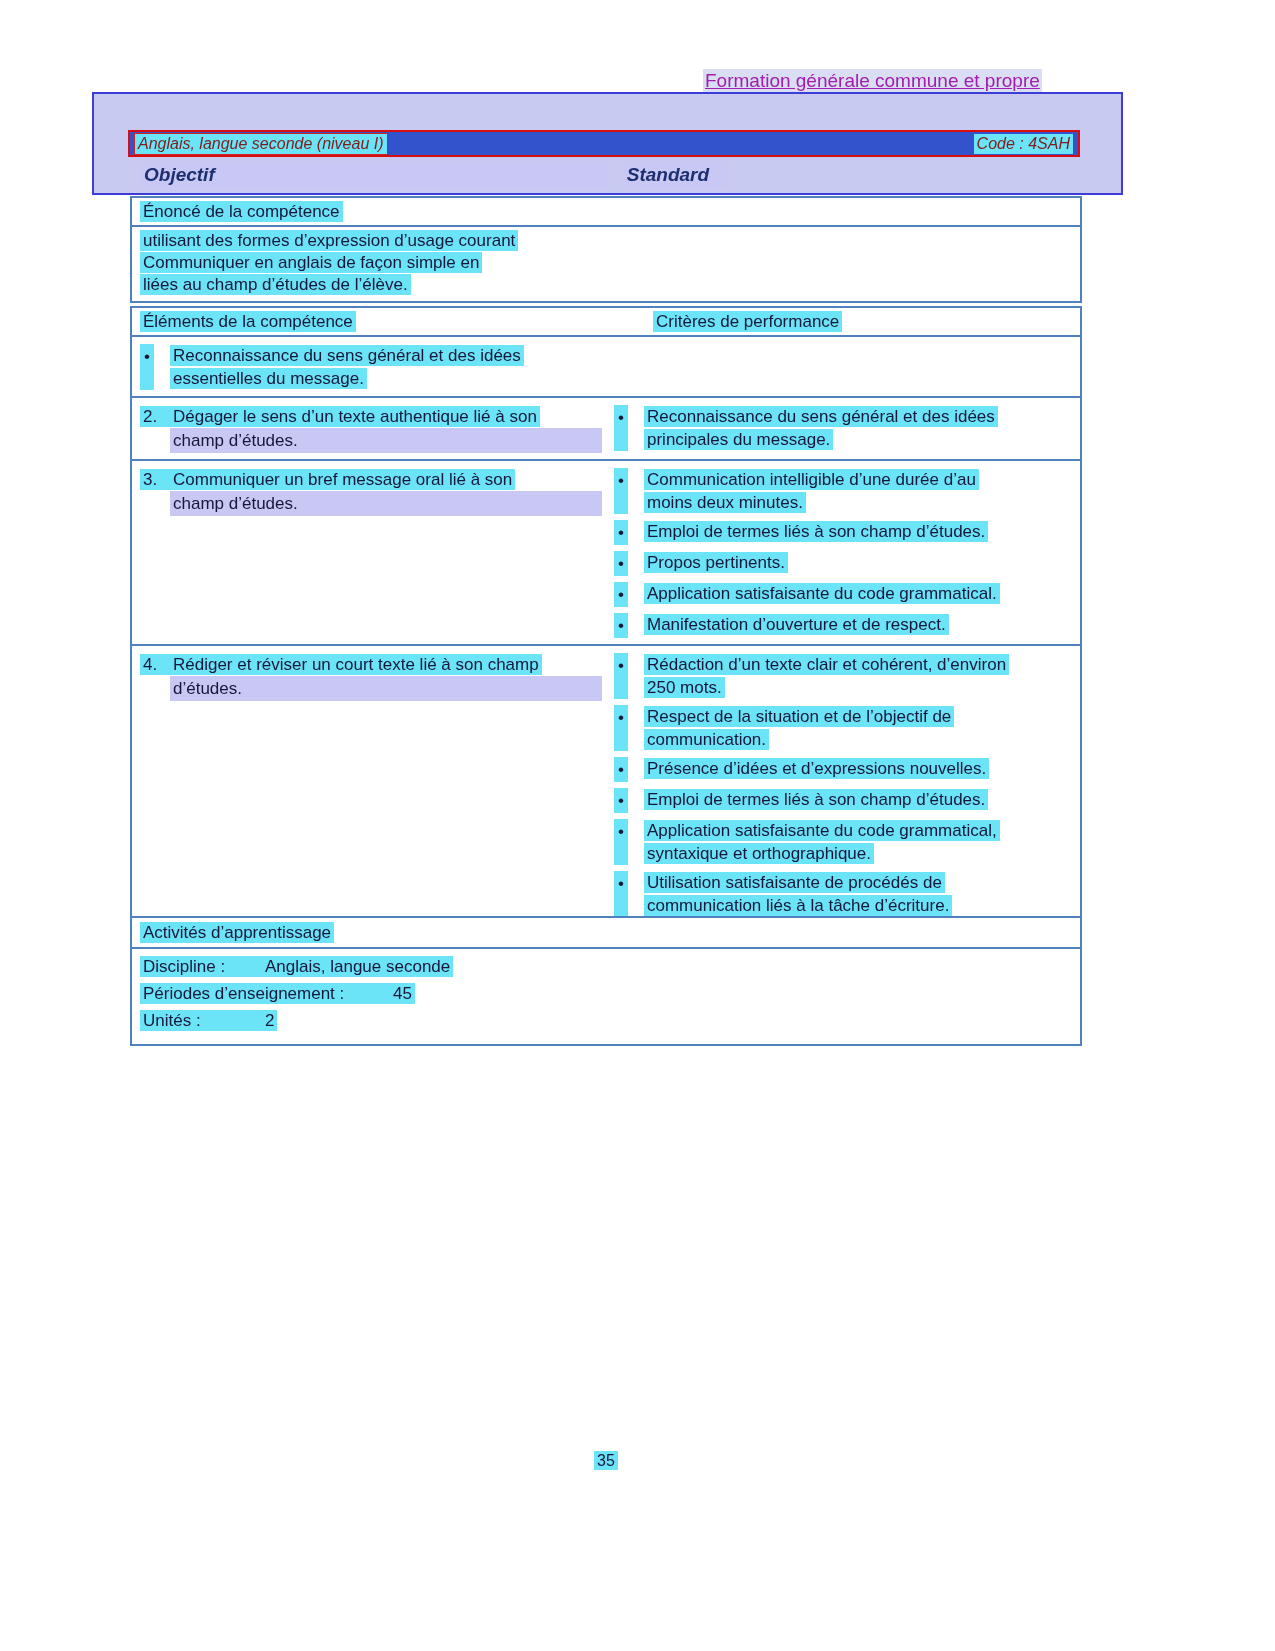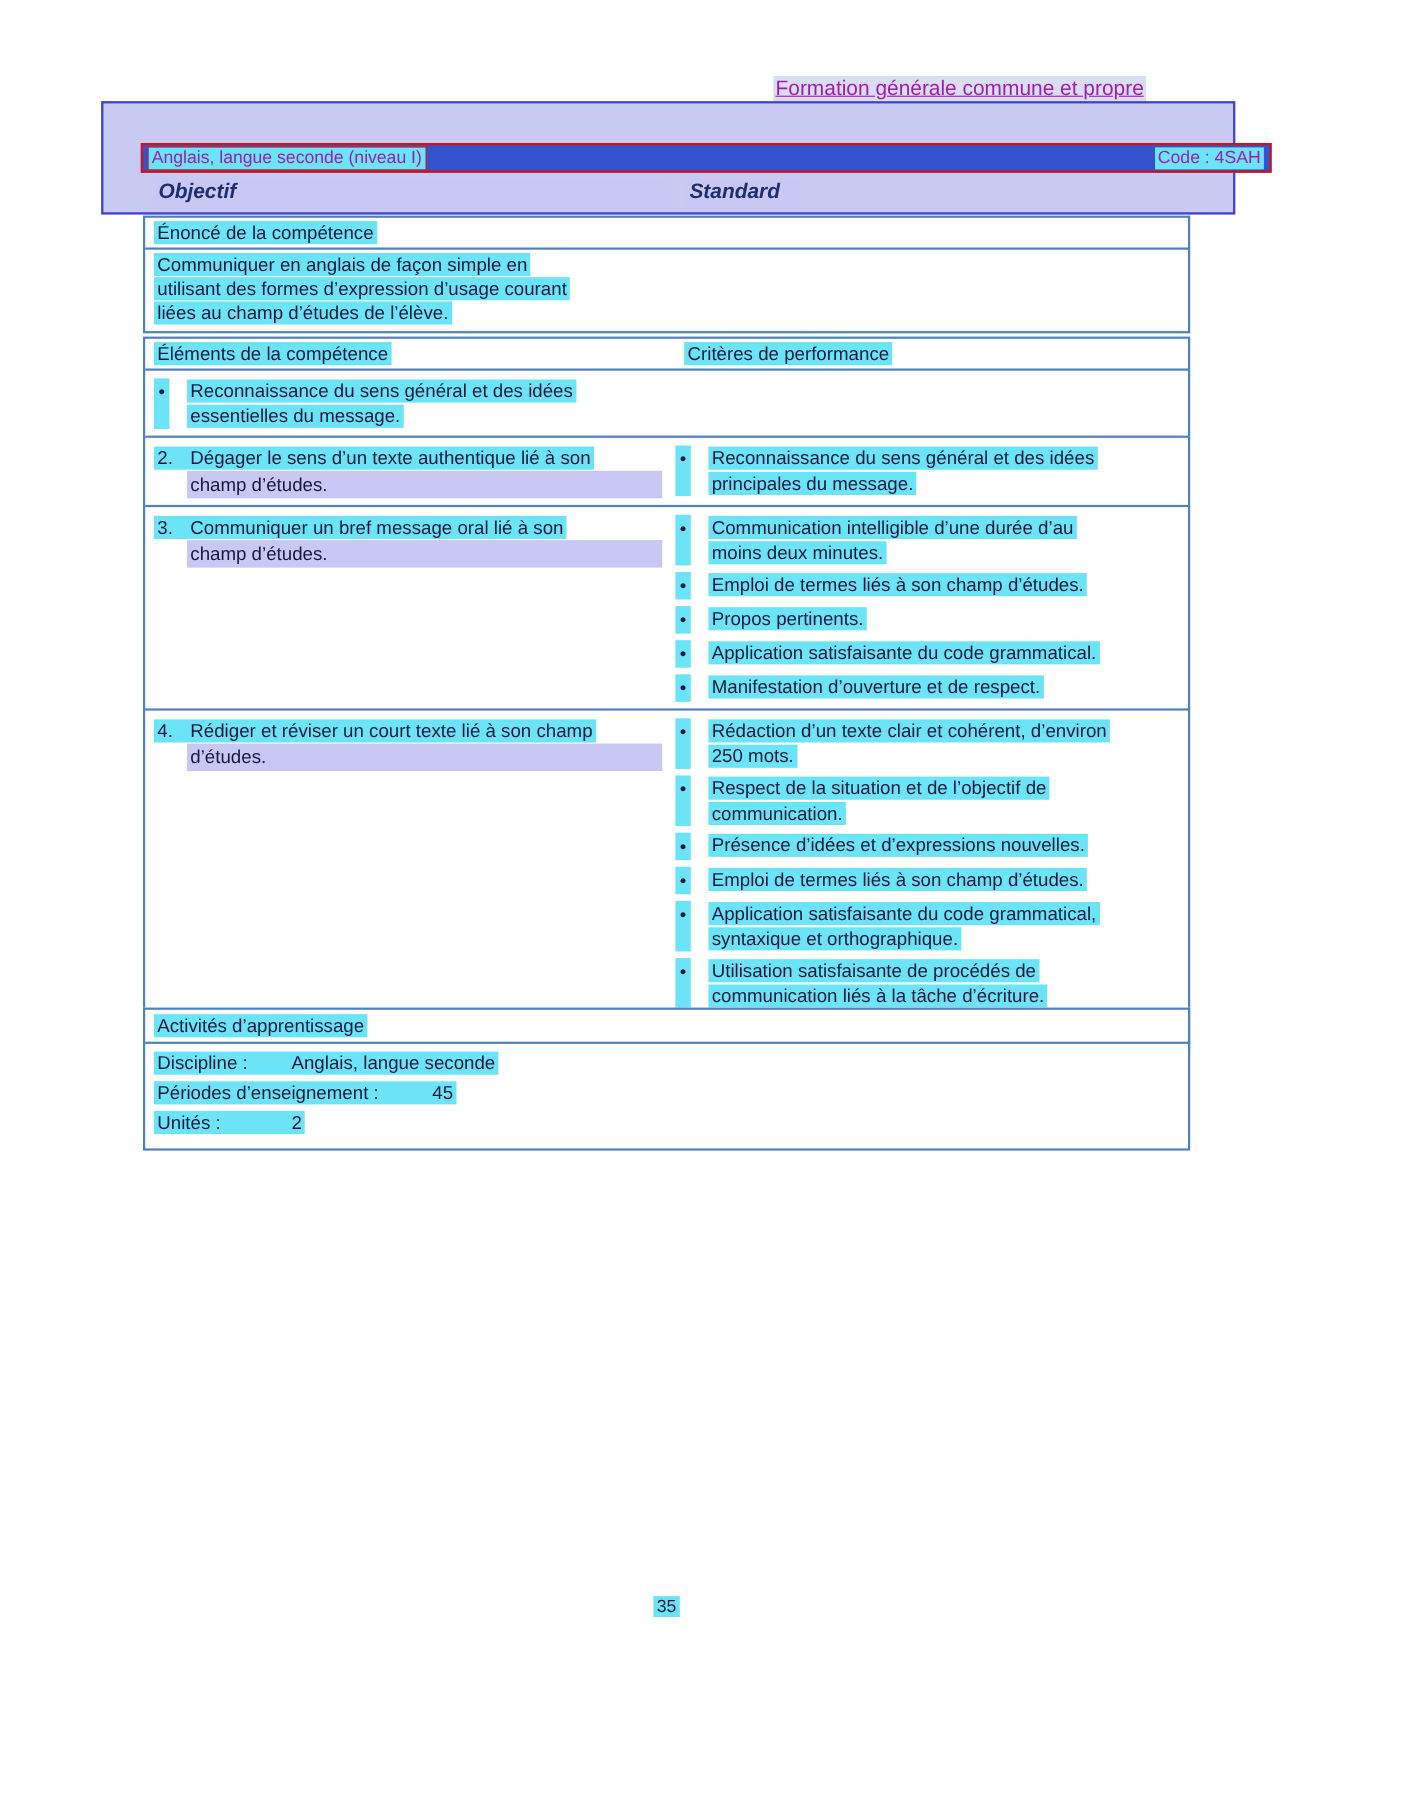--- a/index.html
+++ b/index.html
@@ -20,24 +20,24 @@
   .top-note span {
     color:#a21caf; text-decoration:underline; background:#d9def2; padding:1px 2px;
   }
 
   
   .banner {
     left:92px; top:92px; width:1031px; height:103px;
     background:#c8caf2; border:2px solid #3d3ed6;
   }
   .title-bar {
-    position:absolute; left:34px; top:36px; width:1028px; height:27px;
+    position:absolute; left:34px; top:36px; width:952px; height:27px;
     background:#3353cd; border:2px solid #d90f0f;
     display:flex; justify-content:space-between; align-items:center;
-    padding:0 5px; font-size:16px; color:#a21caf;
+    padding:0 5px; font-size:16px; color:#7f1d1d;font-style:italic;
   }
   .title-bar .course { outline:1px solid #cc2222; }
   .obj-std { position:absolute; left:46px; top:68px; white-space:nowrap; }
   .obj-std span {
     display:inline-block; font-weight:bold; font-style:italic;
     font-size:19px; color:#1d2f70; padding:2px 0 2px 4px;
   }
   .obj-std .obj { width:470px; }
   .obj-std .std { width:104px; margin-left:8px; }
 
@@ -45,21 +45,21 @@
   .tbl { left:130px; width:952px; border:2px solid #4f81bd; background:#fff; }
   .t-header {
     padding:3px 0 3px 8px; border-bottom:2px solid #4f81bd;
     font-weight:normal; line-height:21px;
   }
   .enonce { top:196px; }
   .enonce .t-body { padding:3px 0 5px 8px; }
   .line { line-height:22px; }
 
   .comp { top:306px; }
-  .comp-head { display:grid; grid-template-columns:474px 1fr; }
+  .comp-head { display:grid; grid-template-columns:474px 1fr;gap:31px; }
   .comp-head .right-h { padding-left:8px; }
   .comp-row { display:grid; grid-template-columns:474px 1fr; }
   .comp-row + .comp-row { border-top:2px solid #4f81bd; }
   .elem { padding:7px 0 6px 8px; line-height:23px; }
   .elem .num { display:inline-block; width:30px; }
   .elem-l2 {
     display:block; margin-left:30px; width:432px;
     background:#c9c8f4; padding:1px 3px;
   }
   .crits { padding:7px 8px 6px 8px; line-height:23px; }
@@ -94,22 +94,22 @@
     <span class="hl-lav obj">Objectif</span>
     <span class="hl-lav std">Standard</span>
   </div>
 </div>
 
 <div class="abs tbl enonce">
   <div class="t-header">
     <span class="hl">Énoncé de la compétence</span>
   </div>
   <div class="t-body">
+    <div class="line"><span class="hl">utilisant des formes d’expression d’usage courant</span></div>
     <div class="line"><span class="hl">Communiquer en anglais de façon simple en</span></div>
-    <div class="line"><span class="hl">utilisant des formes d’expression d’usage courant</span></div>
     <div class="line"><span class="hl">liées au champ d’études de l’élève.</span></div>
   </div>
 </div>
 
 <div class="abs tbl comp">
   <div class="t-header comp-head">
     <div><span class="hl">Éléments de la compétence</span></div>
     <div class="right-h"><span class="hl">Critères de performance</span></div>
   </div>
 

